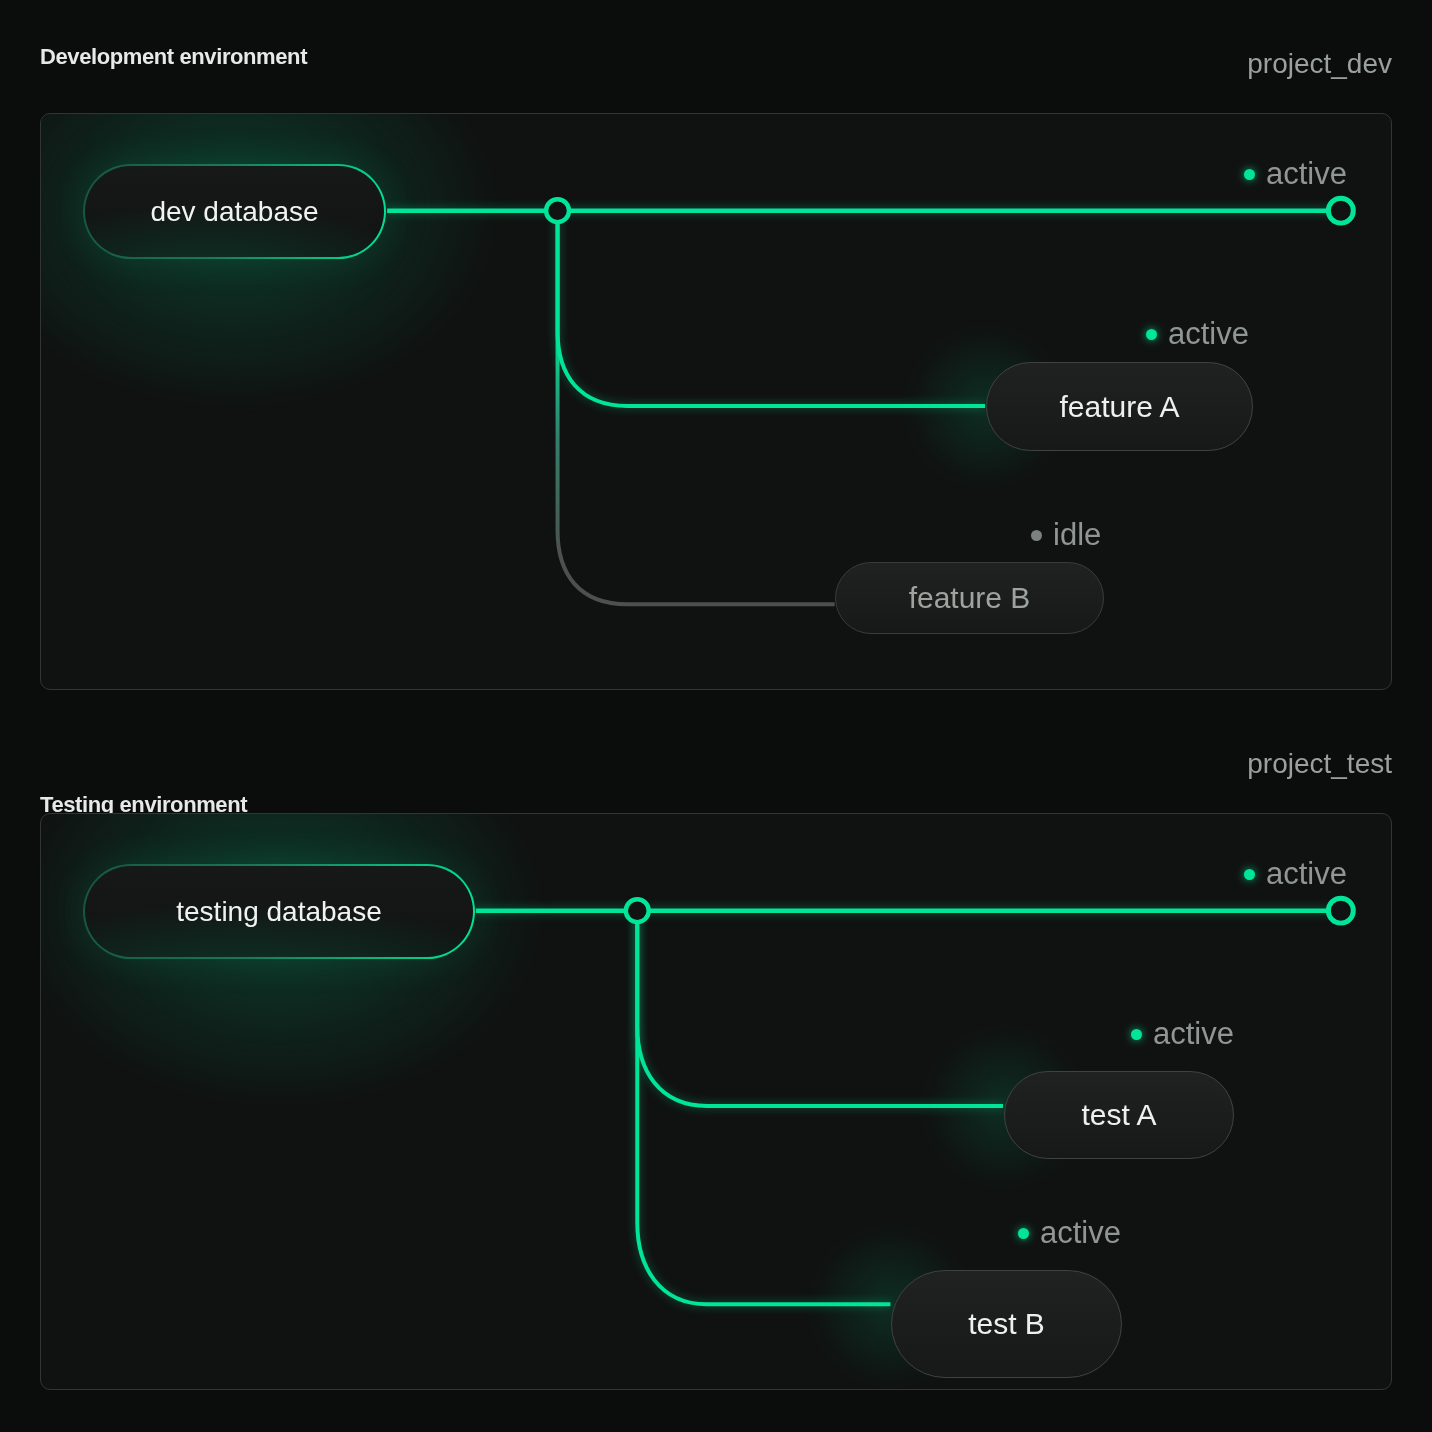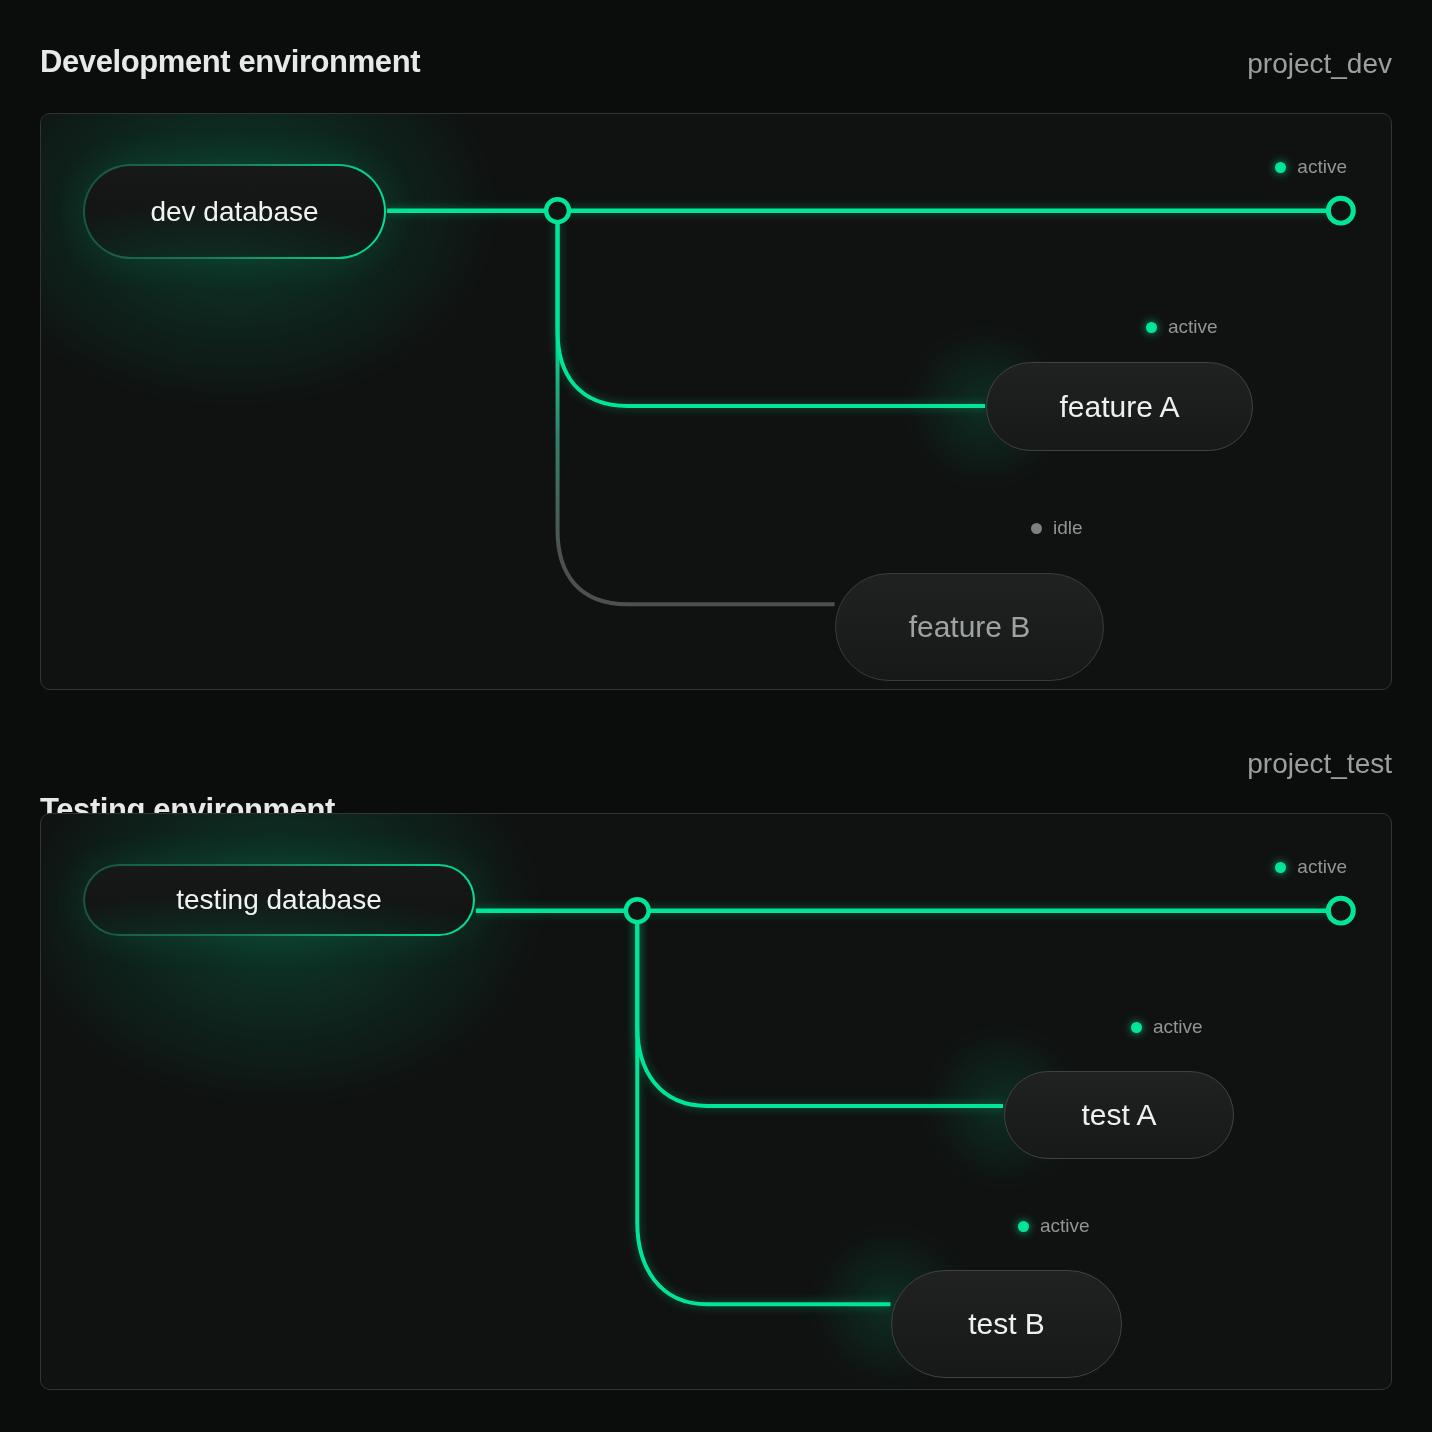--- a/index.html
+++ b/index.html
@@ -6,21 +6,21 @@
   html,body {
     width:1432px; height:1432px;
     background:#0b0c0c;
     font-family:"Liberation Sans","DejaVu Sans",sans-serif;
     overflow:hidden;
   }
   .canvas { position:relative; width:1432px; height:1432px; }
 
   .env-title {
     position:absolute; left:40px;
-    color:#e7e9e8; font-size:31px; font-weight:600; letter-spacing:-0.4px;
+    color:#e7e9e8; font-size:22px; font-weight:600; letter-spacing:-0.4px;
   }
   .project-label {
     position:absolute; right:40px;
     color:#99a09e; font-size:28px; font-weight:400;text-align:center;
   }
 
   .panel {
     position:absolute; left:40px; width:1352px; height:577px;
     border:1px solid #313533; border-radius:10px;
     background:#101211;
@@ -55,21 +55,21 @@
     background:linear-gradient(180deg,#1f2221 0%,#161918 100%);
     color:#edf0ee; font-size:30px;
   }
   .pill.node.idle {
     border-color:#373c3a;
     color:#9da39f;
   }
 
   .status {
     position:absolute; display:flex; align-items:center; gap:11px;
-    font-size:19px; color:#8f9694;
+    font-size:31px; color:#8f9694;
   }
   .dot { width:11px; height:11px; border-radius:50%; flex:0 0 auto; }
   .dot.active { background:#00e599; box-shadow:0 0 9px rgba(0,229,153,.75); }
   .dot.idle   { background:#7a817e; }
 </style>
 </head>
 <body>
 
 <div class="canvas">
 
@@ -113,21 +113,21 @@
       <span>active</span>
     </div>
     <div class="pill node" style="left:945px; top:248px; width:267px; height:89px;">
       <span>feature A</span>
     </div>
 
     <div class="status" style="left:990px; top:403px;">
       <span class="dot idle"></span>
       <span>idle</span>
     </div>
-    <div class="pill node idle" style="left:794px; top:459px; width:269px; height:108px;">
+    <div class="pill node idle" style="left:794px; top:448px; width:269px; height:72px;">
       <span>feature B</span>
     </div>
   </div>
 
   <div class="env-title" style="top:744px;margin-top:48px;">Testing environment</div>
   <div class="project-label" style="top:748px;margin-left:20px;">project_test</div>
 
   <div class="panel" style="top:813px;">
 
     <div class="halo" style="left:-32px; top:-103px; width:540px; height:400px;"></div>
@@ -138,21 +138,21 @@
 
       <path class="glow-line" d="M596 100 V410 C596 454 618 492 666 492 H850" fill="none" stroke="#00e599" stroke-width="4"></path>
 
       <path class="glow-line" d="M596 100 V213 C596 257 618 293 666 293 H963" fill="none" stroke="#00e599" stroke-width="4"></path>
 
       <path class="glow-line" d="M434 97 H1302" fill="none" stroke="#00e599" stroke-width="4.5"></path>
       <circle cx="596" cy="97" r="11.5" fill="#101312" stroke="#00e599" stroke-width="4.5"></circle>
       <circle cx="1302" cy="97" r="12.5" fill="#101312" stroke="#00e599" stroke-width="5"></circle>
     </svg>
 
-    <div class="pill db" style="left:42px; top:50px; width:392px; height:72px;">
+    <div class="pill db" style="left:42px; top:50px; width:392px; height:95px;">
       <span>testing database</span>
     </div>
 
     <div class="status" style="right:44px; top:42px;">
       <span class="dot active"></span>
       <span>active</span>
     </div>
 
     <div class="status" style="left:1090px; top:202px;">
       <span class="dot active"></span>

